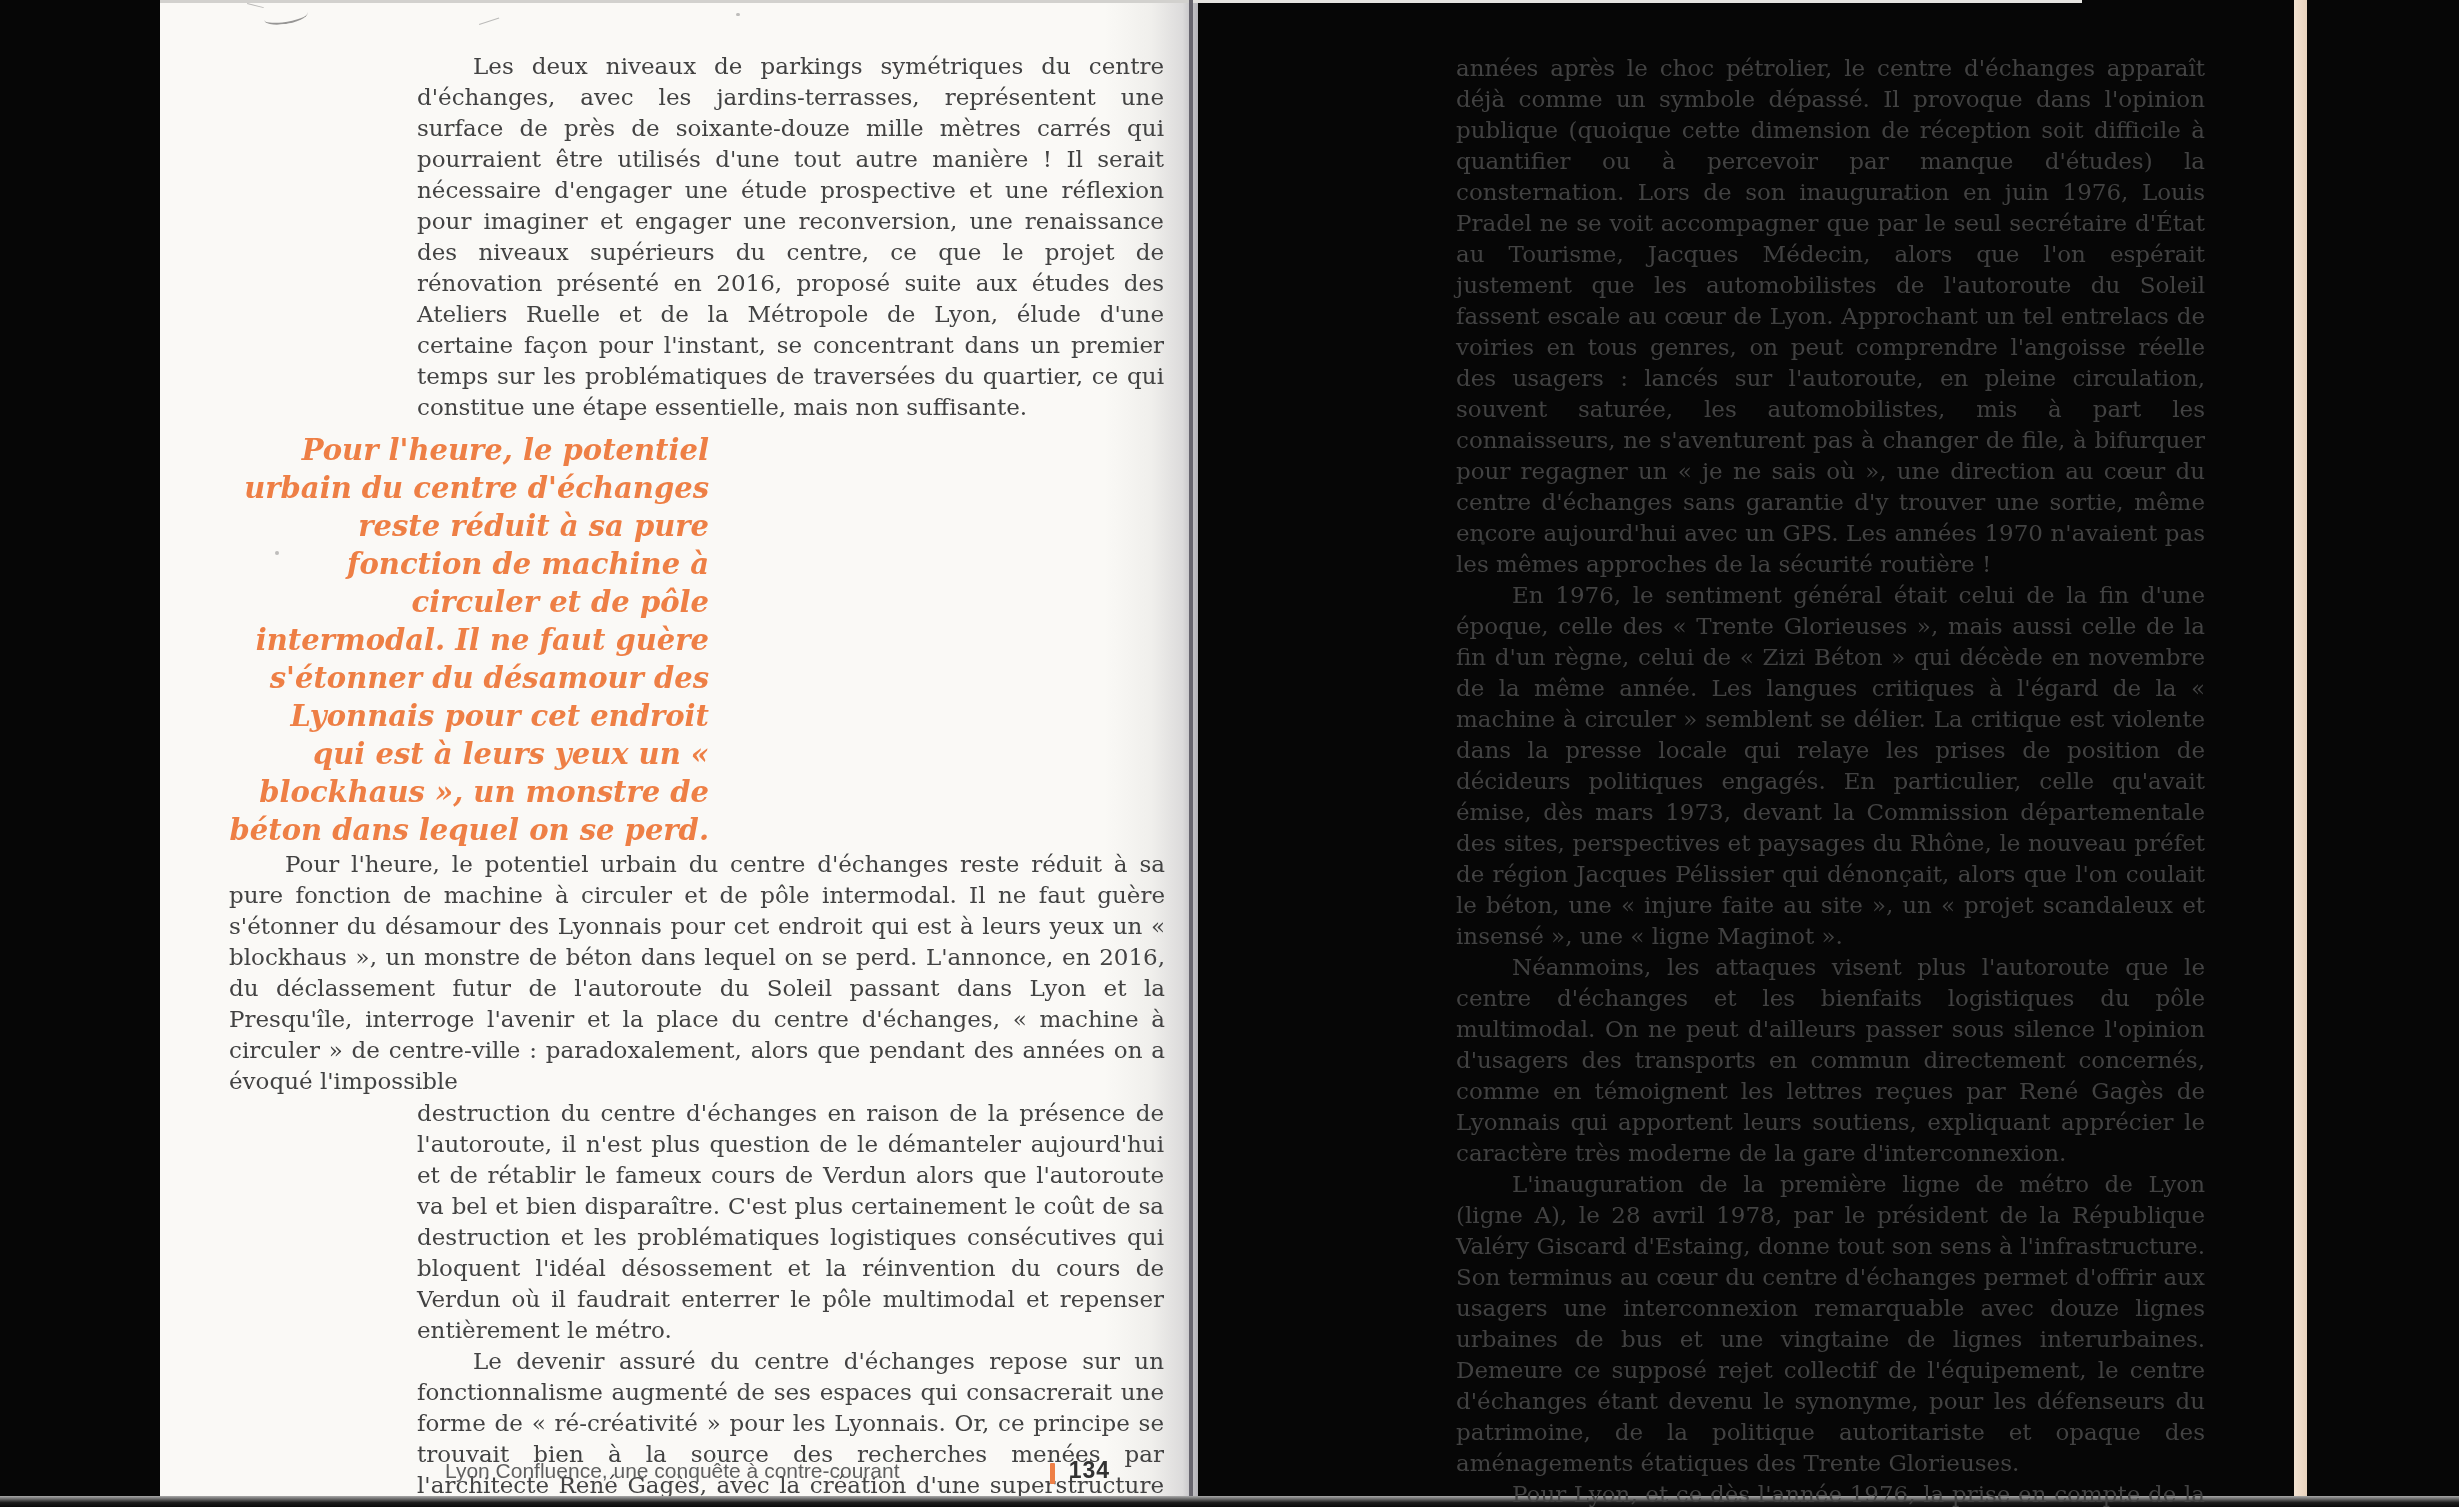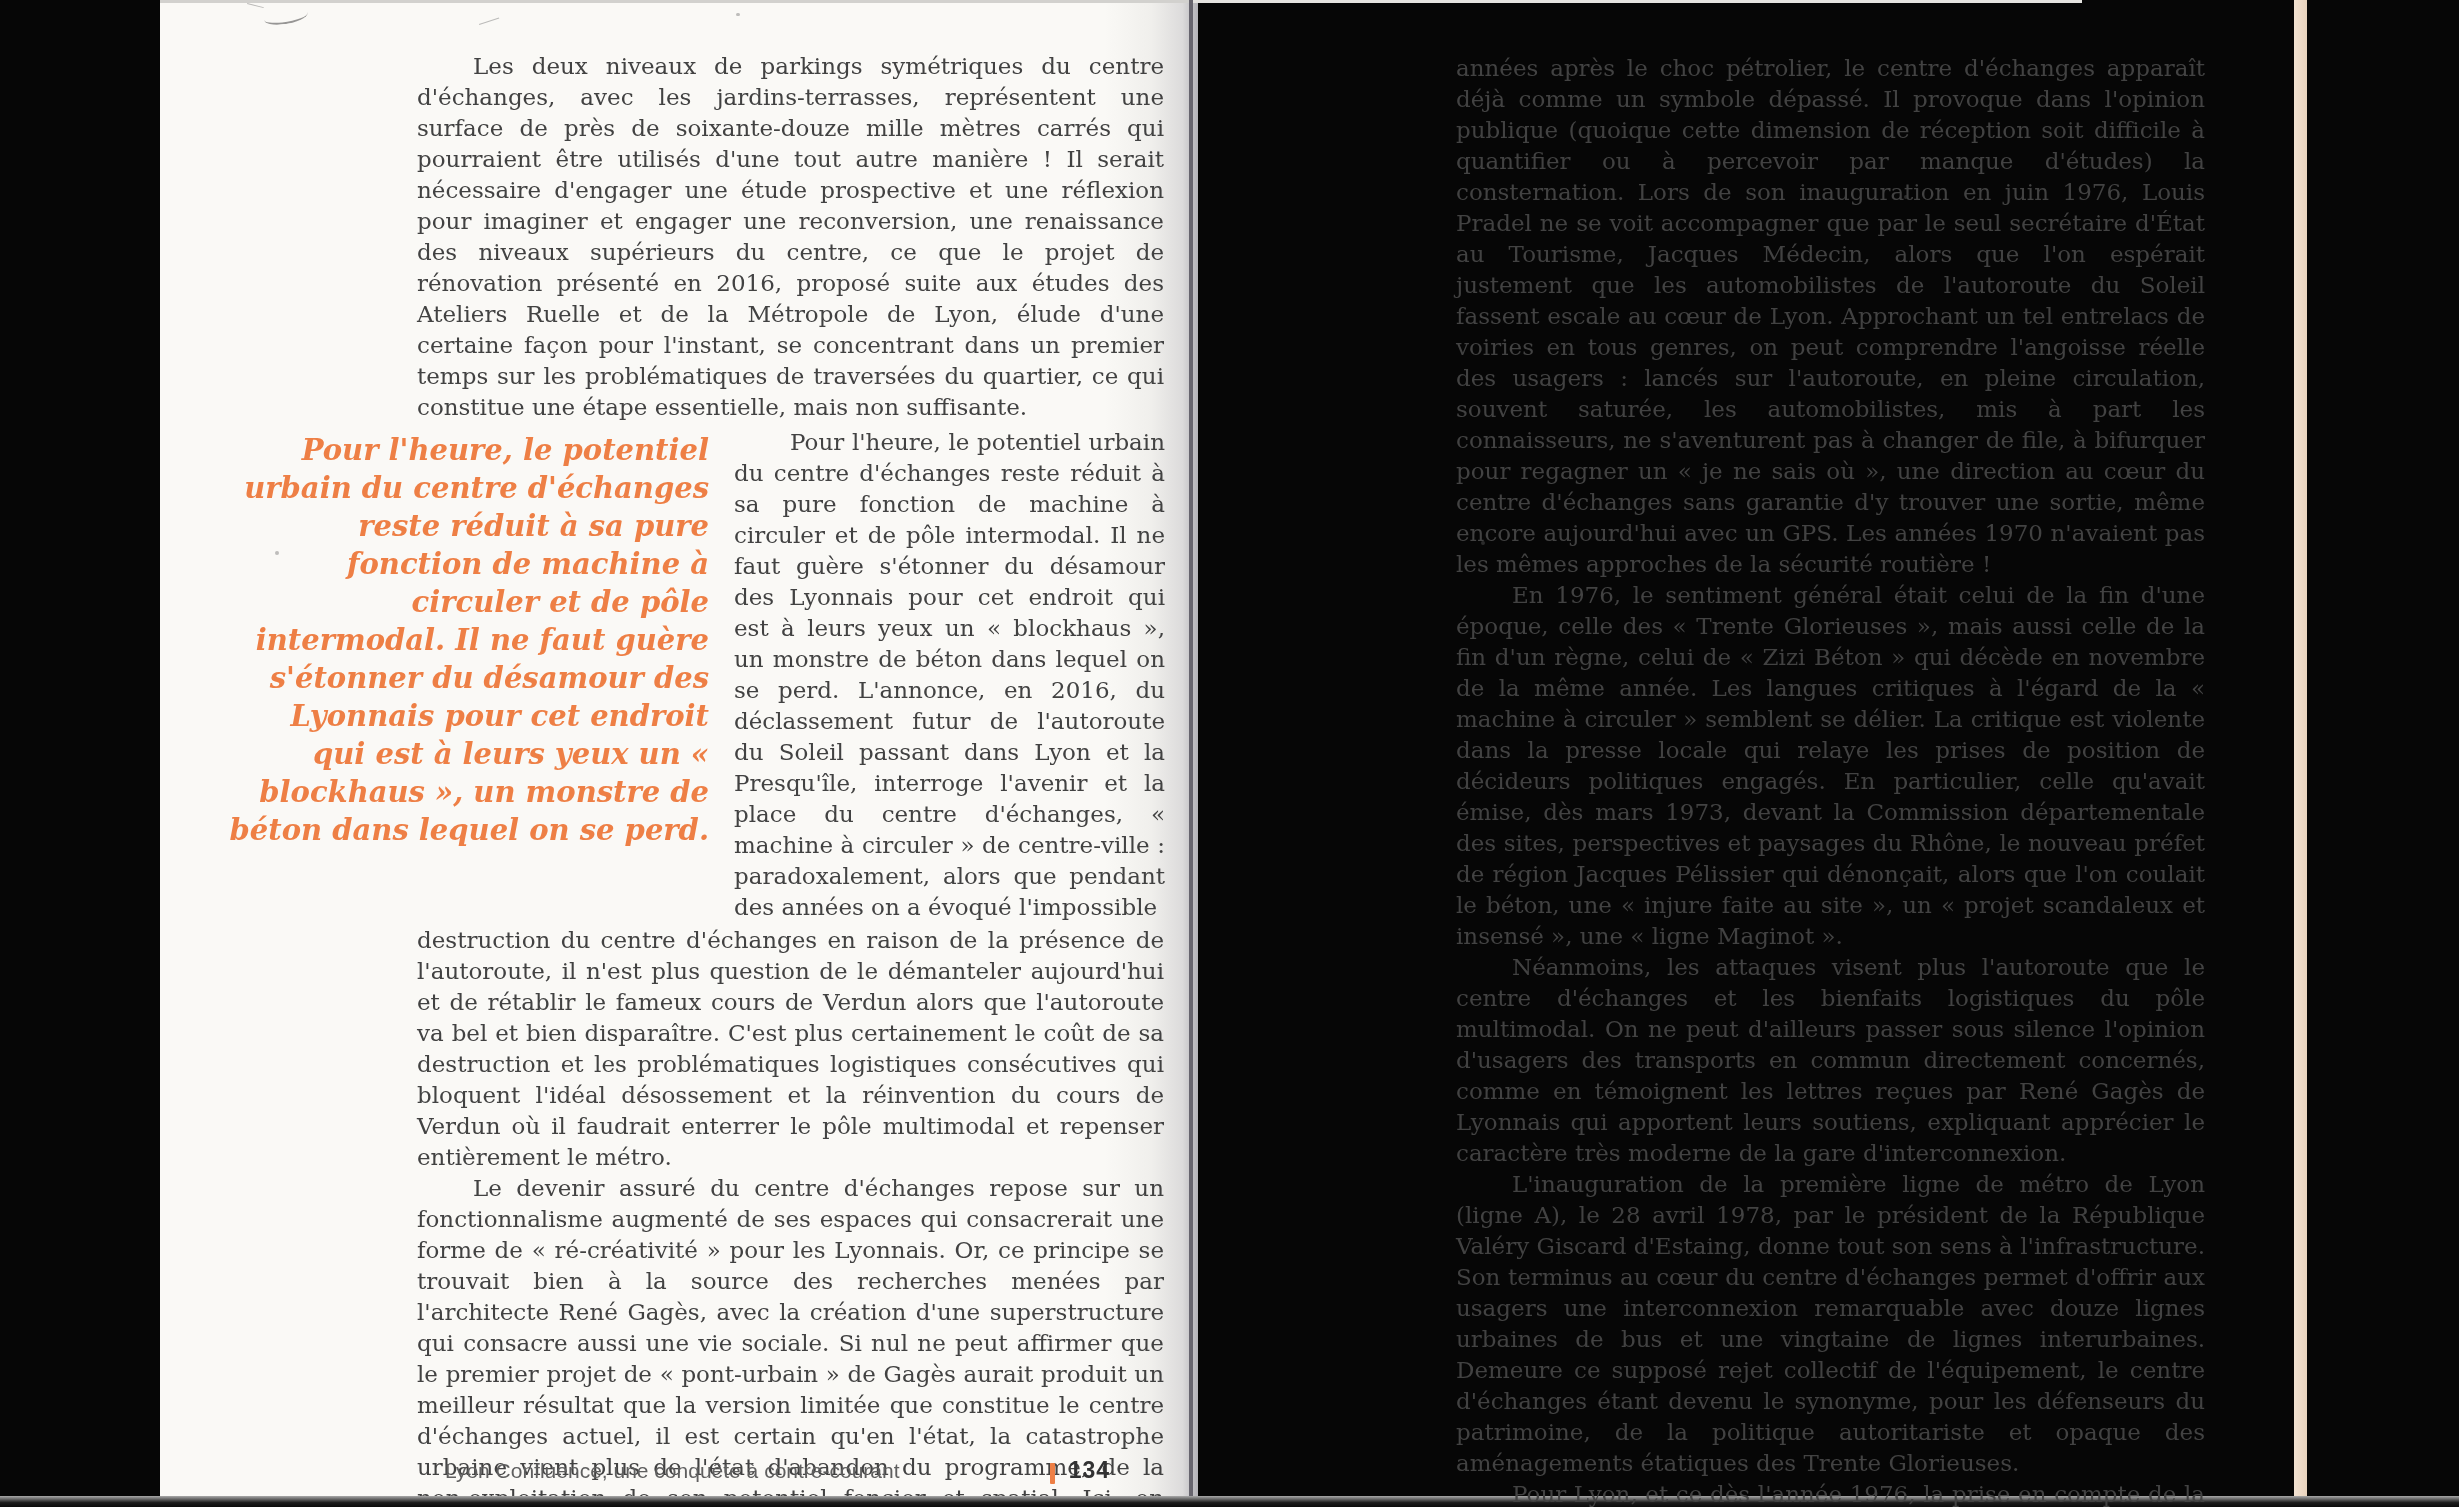--- a/index.html
+++ b/index.html
@@ -25,21 +25,21 @@
   .page-edge{position:absolute;top:0;left:2294px;width:13.4px;height:1496px;
     background:linear-gradient(to right,#f2e2d2,#e8d3bd);}
   .bottom-strip{position:absolute;left:0;top:1496px;width:2459px;height:11.5px;
     background:linear-gradient(to bottom,#a9a9a9,#1c1c1c 55%,#070707);}
 
   .textblock{position:absolute;color:#424242;font-size:23px;line-height:31px;}
   .tb-left{left:257px;top:48px;width:747px;}
   .tb-right{left:263px;top:50px;width:749px;}
   .para{margin:0;text-align:justify;}
   .para.indent{text-indent:56px;}
-  .two-col{display:flex;margin-left:-188px;width:936px;margin-top:3.8px;margin-bottom:1.9px;}
+  .two-col{display:flex;margin-left:-188px;width:936px;margin-top:3.8px;margin-bottom:1.9px;flex-direction:column;}
   .pull-quote{
     width:480px;margin-right:25px;flex:none;
     font-size:29px;line-height:38px;font-weight:bold;font-style:italic;
     text-align:right;color:#ee7f45;padding-top:3.8px;
   }
   .narrow-col{flex:1;}
 
   .footer{position:absolute;top:1454px;display:flex;align-items:center;
     font-family:"Liberation Sans", sans-serif;font-size:21px;color:#5f5f5f;}
   .footer-left{left:285px;width:665px;justify-content:space-between;}

